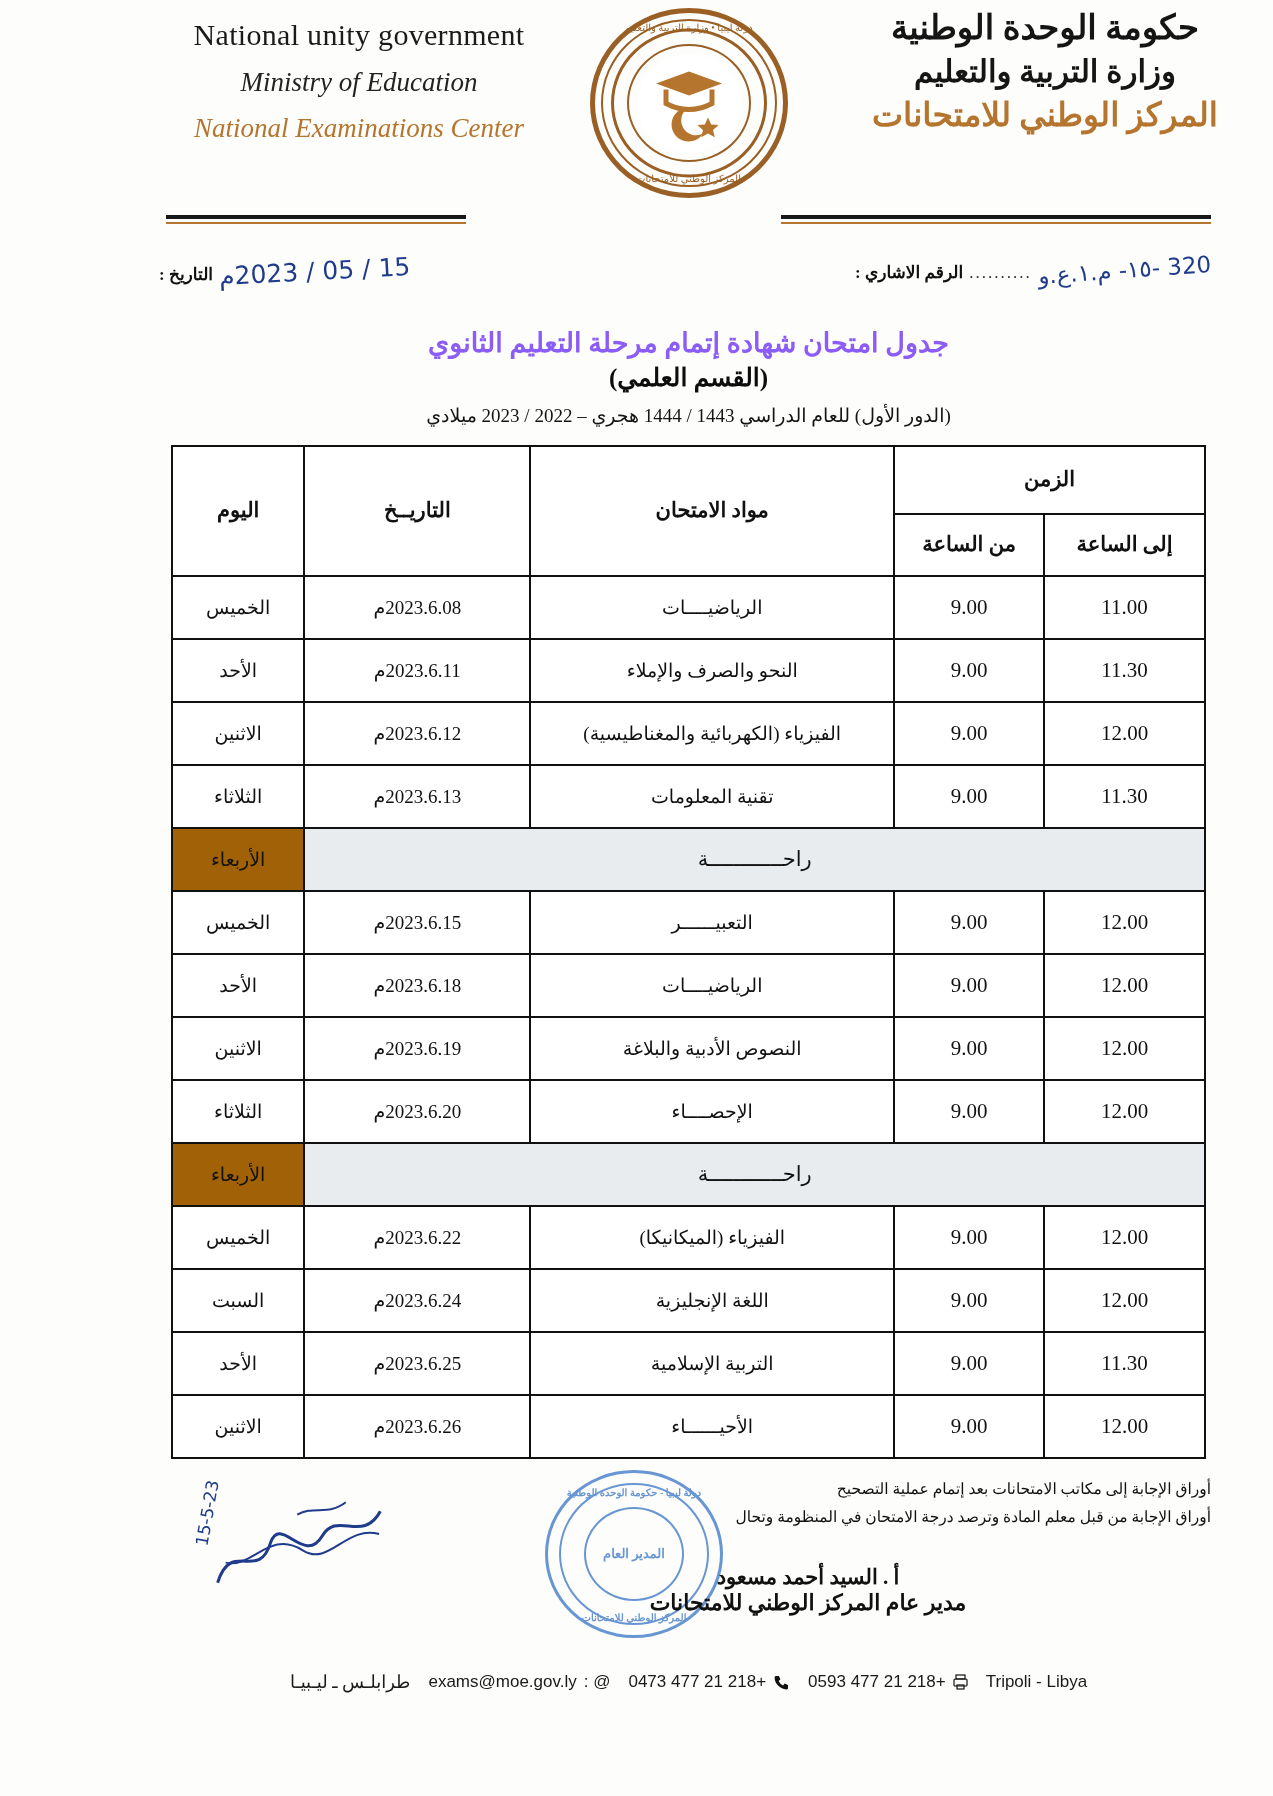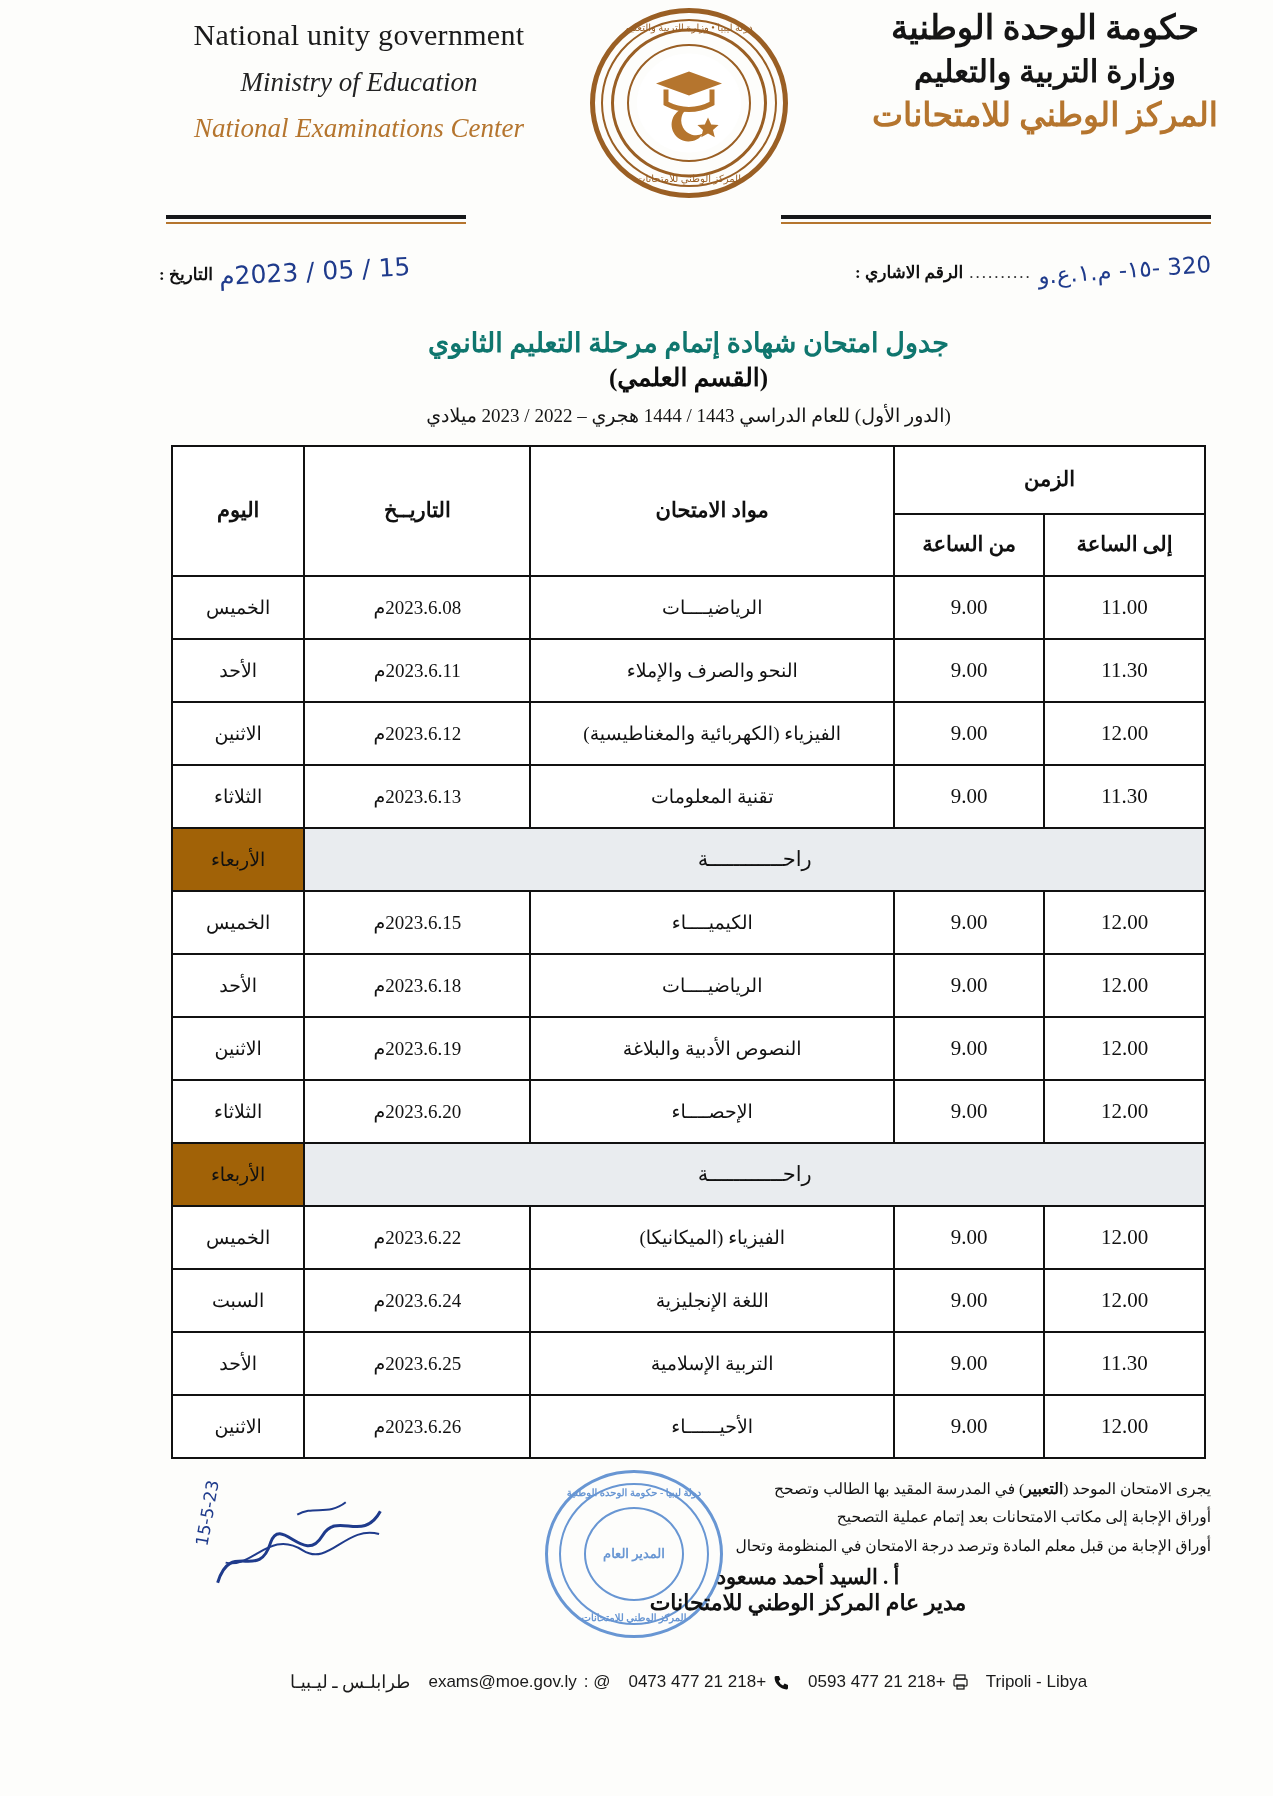--- a/index.html
+++ b/index.html
@@ -77,21 +77,21 @@
   .dots{font-size:17px;color:#333;letter-spacing:2px;}
   .hand{
     font-family:"DejaVu Sans",sans-serif;
     color:#1f3b8c;font-size:25px;
     transform:rotate(-3deg);display:inline-block;white-space:nowrap;
   }
   .hand-ref{font-size:23px;transform:rotate(-4deg);}
 
   
   .titles{text-align:center;margin-top:14px;}
-  .title-main{font-size:27px;font-weight:bold;line-height:1.25;color:#0f766e;}
+  .title-main{font-size:27px;font-weight:bold;line-height:1.25;color:#8b5cf6;}
   .title-sub{font-size:25px;font-weight:bold;color:#0d0d0d;margin-top:2px;}
   .title-year{font-size:19px;color:#141414;margin-top:12px;}
 
   
   .tbl-wrap{margin:18px auto 0;width:1035px;}
   table{border-collapse:collapse;width:100%;table-layout:fixed;}
   th,td{
     border:2px solid #111;
     text-align:center;
     vertical-align:middle;
@@ -293,21 +293,21 @@
             <td class="date">2023.6.13م</td>
             <td class="day">الثلاثاء</td>
           </tr>
           <tr class="rest">
             <td class="rest-cell" colspan="4">راحــــــــــــة</td>
             <td class="day">الأربعاء</td>
           </tr>
           <tr>
             <td class="time">12.00</td>
             <td class="time">9.00</td>
-            <td class="subject">الكيميــــاء</td>
+            <td class="subject">التعبيــــــر</td>
             <td class="date">2023.6.15م</td>
             <td class="day">الخميس</td>
           </tr>
           <tr>
             <td class="time">12.00</td>
             <td class="time">9.00</td>
             <td class="subject">الرياضيــــات</td>
             <td class="date">2023.6.18م</td>
             <td class="day">الأحد</td>
           </tr>
@@ -357,21 +357,20 @@
             <td class="date">2023.6.26م</td>
             <td class="day">الاثنين</td>
           </tr>
         </tbody>
     </table>
   </div>
 
   <div class="footer">
 
     <div class="notes" id="notes">
-        <div>يجرى الامتحان الموحد (<b>التعبير</b>) في المدرسة المقيد بها الطالب وتصحح</div>
         <div>أوراق الإجابة إلى مكاتب الامتحانات بعد إتمام عملية التصحيح</div>
         <div>أوراق الإجابة من قبل معلم المادة وترصد درجة الامتحان في المنظومة وتحال</div>
       </div>
 
     <div class="scribble">
       <span class="dt">15-5-23</span>
       <svg class="sg" style="left:40px;top:10px;" width="190" height="80" viewBox="0 0 190 80">
         <path d="M8 58 C30 18 48 66 68 30 C84 4 96 60 120 34 C140 12 158 50 182 22" fill="none" stroke="#1f3b8c" stroke-width="3"></path>
         <path d="M20 40 C44 52 70 16 98 44 C120 66 146 28 176 44" fill="none" stroke="#1f3b8c" stroke-width="2"></path>
         <path d="M100 8 C118 2 130 16 150 6" fill="none" stroke="#1f3b8c" stroke-width="2"></path>

